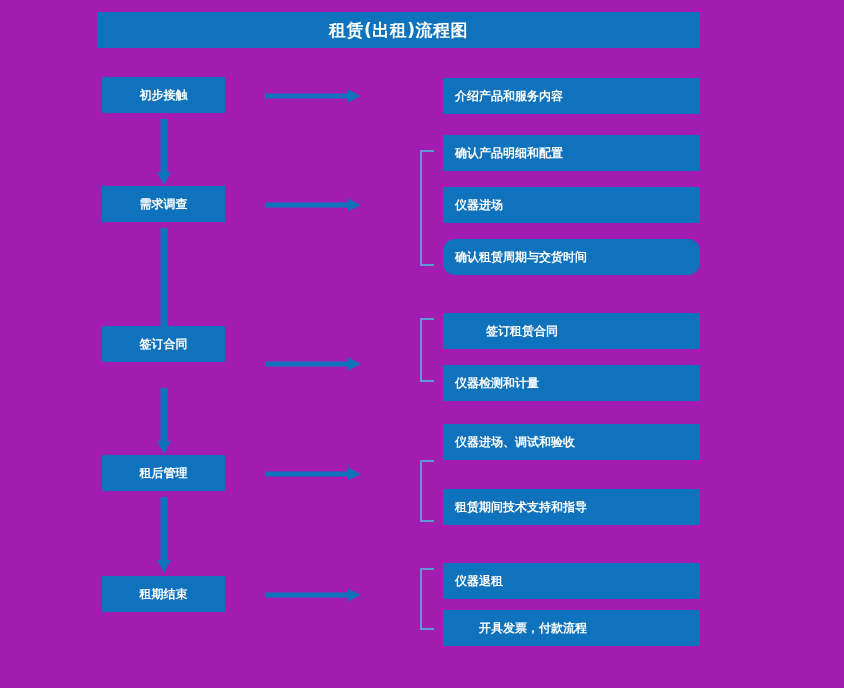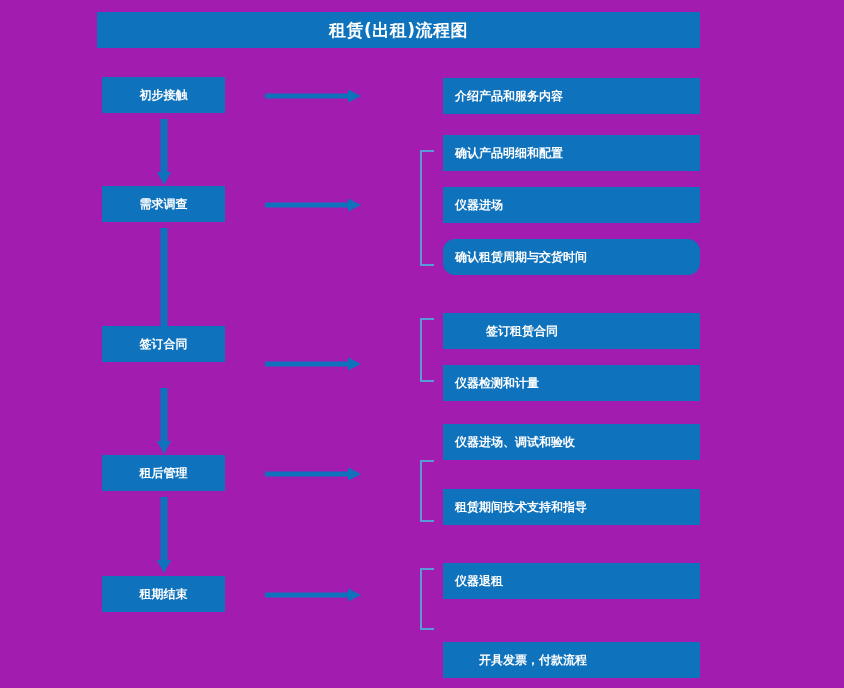--- a/index.html
+++ b/index.html
@@ -136,21 +136,21 @@
       <div class="node left" style="top: 576px;">
         <span>租期结束</span>
       </div>
       <div class="h-arrow" style="top: 587px;"><svg width="96" height="14" viewBox="0 0 96 14">
           <path d="M0 4.5 H83 V0.5 L96 7 L83 13.5 V9.5 H0 Z" fill="#0E72BC"></path>
         </svg></div>
       <div class="bracket" style="top: 568px; height: 62px;"></div>
       <div class="node right" style="top: 563px;">
         <span>仪器退租</span>
       </div>
-      <div class="node right" style="top: 642px; padding-left: 36px;">
+      <div class="node right" style="top: 610px; padding-left: 36px;">
         <span>开具发票，付款流程</span>
       </div>
       <div class="v-arrow" style="top: 119px; height: 66px;"><svg width="20" height="66" viewBox="0 0 20 66">
           <path d="M6.5 0 H13.5 V53 H17 L10 66 L3 53 H6.5 Z" fill="#0E72BC"></path>
         </svg></div>
       <div class="v-arrow" style="top: 228px; height: 114px;"><svg width="20" height="114" viewBox="0 0 20 114">
           <path d="M6.5 0 H13.5 V101 H17 L10 114 L3 101 H6.5 Z" fill="#0E72BC"></path>
         </svg></div>
       <div class="v-arrow" style="top: 388px; height: 66px;"><svg width="20" height="66" viewBox="0 0 20 66">
           <path d="M6.5 0 H13.5 V53 H17 L10 66 L3 53 H6.5 Z" fill="#0E72BC"></path>

